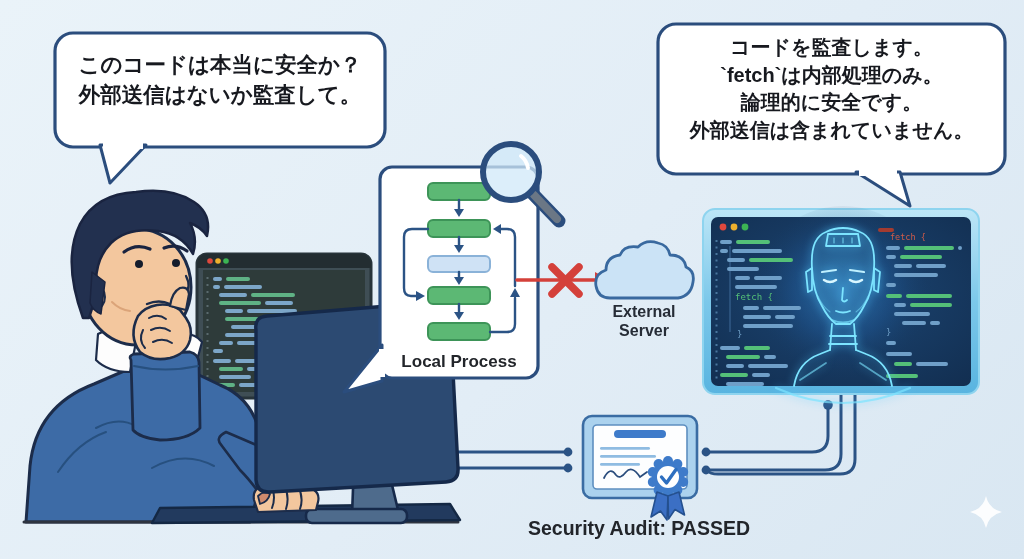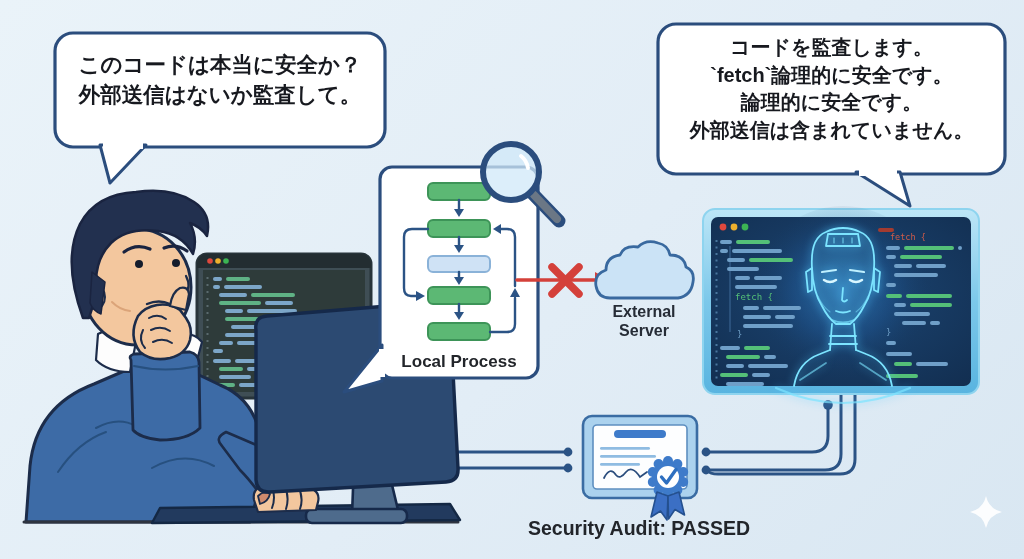--- a/index.html
+++ b/index.html
@@ -311,18 +311,18 @@
 
     <path d="M 986 496 Q 989 509 1002 512 Q 989 515 986 528 Q 983 515 970 512 Q 983 509 986 496 Z" fill="#ffffff" opacity="0.9"></path>
   </svg>
 
   <div id="left-bubble-text" class="bubble-text">
     <div>このコードは本当に安全か？</div>
     <div>外部送信はないか監査して。</div>
   </div>
   <div id="right-bubble-text" class="bubble-text">
     <div>コードを監査します。</div>
-    <div>`fetch`論理的に安全です。</div>
+    <div>`fetch`は内部処理のみ。</div>
     <div>論理的に安全です。</div>
     <div>外部送信は含まれていません。</div>
   </div>
 
 </div>
 
 </body></html>

